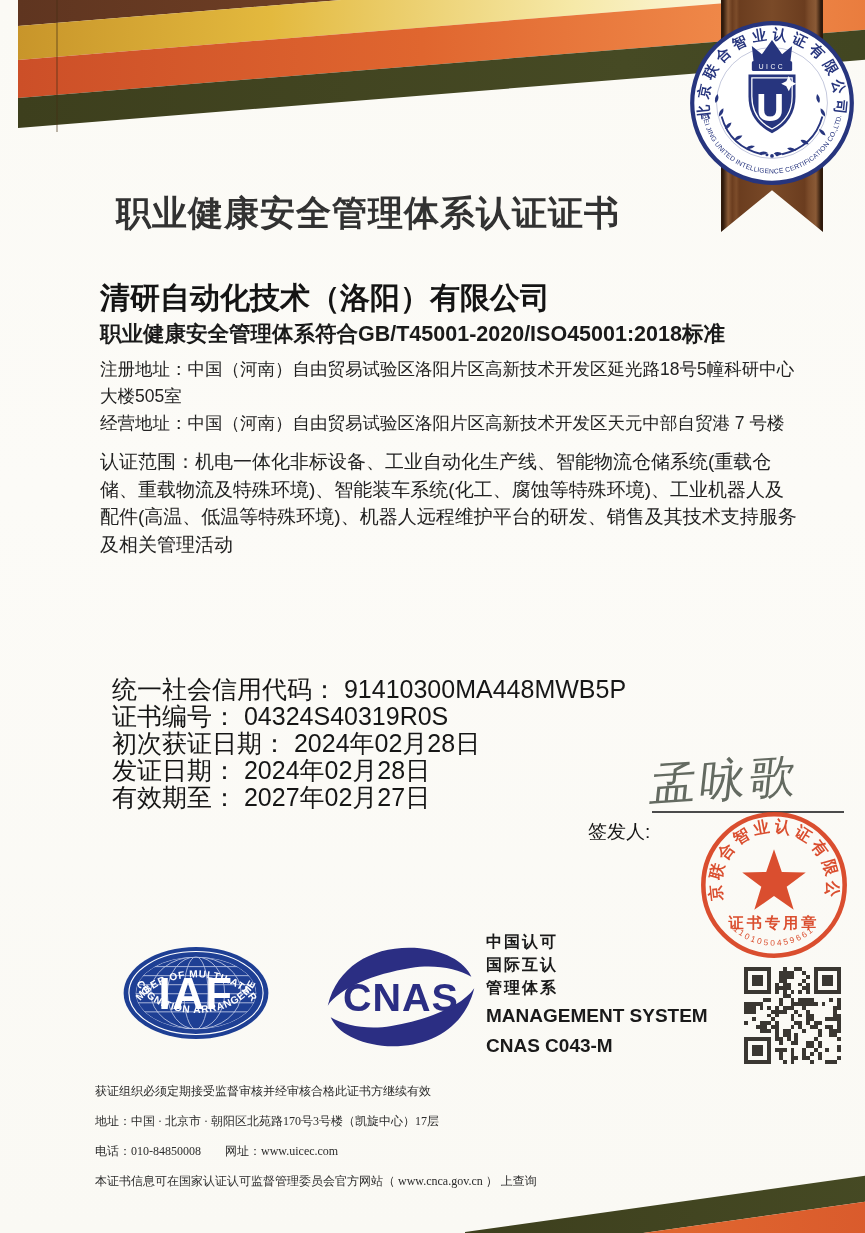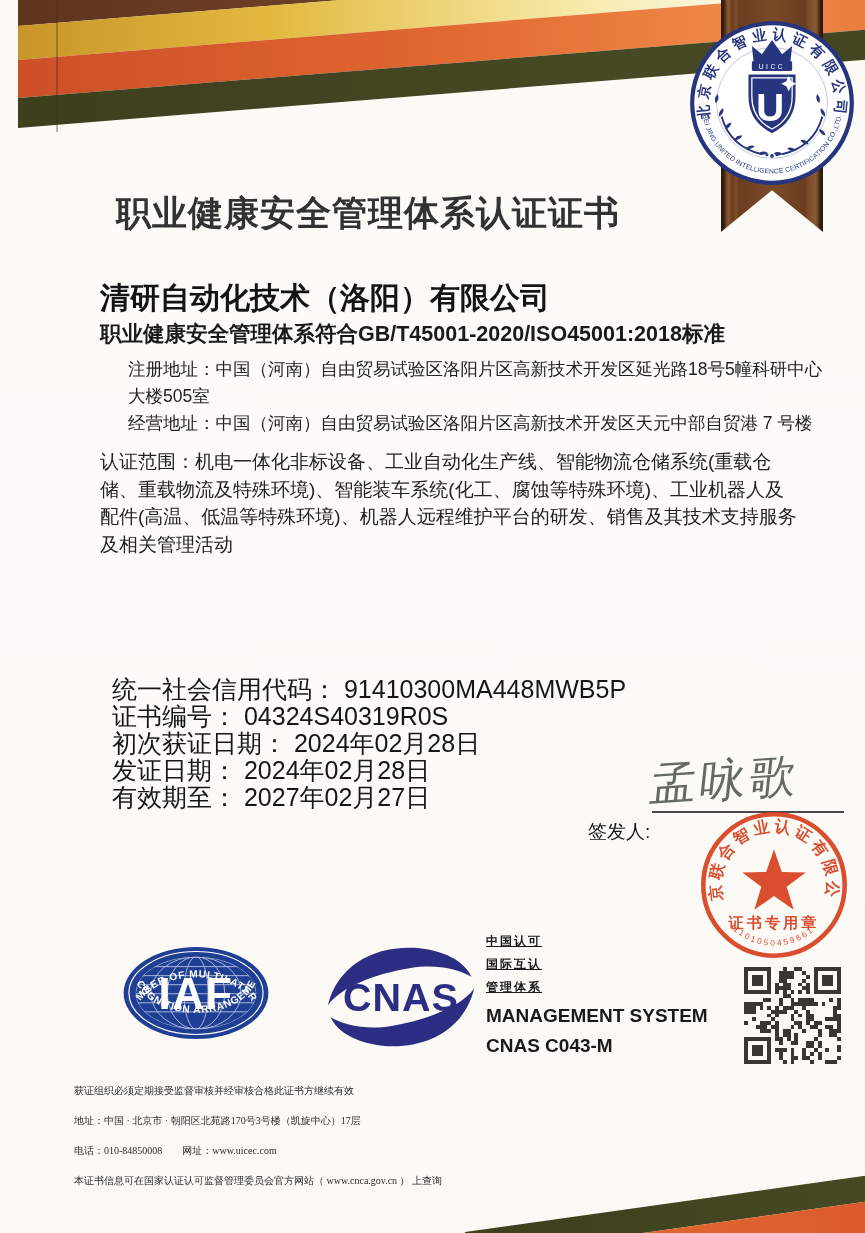--- a/index.html
+++ b/index.html
@@ -23,40 +23,40 @@
   .band-bottom .s2{height:36px;background:linear-gradient(90deg,#cc4f28,#e0662f 50%,#d95a2c);}
   
   .ribbon{position:absolute;left:721px;top:0;width:102px;height:232px;z-index:2;
     background:linear-gradient(90deg,#2f1a0c 0%,#2f1a0c 2%,#8a5a36 7%,#6b3d1f 11%,#7c4c2a 15%,#6b3d1f 18%,#7a4a28 50%,#6b3d1f 82%,#7c4c2a 86%,#8a5a36 93%,#2f1a0c 98%,#2f1a0c 100%);
     clip-path:polygon(0 0,100% 0,100% 100%,50% 82%,0 100%);}
   .emblem{position:absolute;left:688px;top:19px;width:168px;height:168px;z-index:3;}
   
   .title{position:absolute;left:116px;top:190px;font-size:35px;font-weight:bold;color:#323232;letter-spacing:1px;z-index:4;}
   .company{position:absolute;left:100px;top:278px;font-size:30px;font-weight:bold;color:#141414;z-index:4;}
   .standard{position:absolute;left:100px;top:319px;font-size:21.5px;font-weight:bold;color:#1a1a1a;z-index:4;}
-  .addresses{position:absolute;left:100px;top:356px;width:700px;font-size:17.5px;line-height:27px;color:#222;z-index:4;margin-left:28px;}
+  .addresses{position:absolute;left:100px;top:356px;width:700px;font-size:17.5px;line-height:27px;color:#222;z-index:4;}
   .addresses p{margin:0;}
   .scope{position:absolute;left:100px;top:448px;width:702px;font-size:19px;line-height:27.5px;color:#222;z-index:4;}
   .details{position:absolute;left:112px;top:676px;font-size:25px;line-height:27px;color:#161616;z-index:4;}
   .signer-label{position:absolute;left:588px;top:782px;font-size:19px;color:#161616;z-index:4;margin-top:37px;}
   .signature{position:absolute;left:650px;top:748px;width:200px;font-size:46px;color:#4a5248;
     transform:rotate(-4deg) skewX(-10deg);letter-spacing:4px;z-index:4;opacity:.85;
     font-family:"DejaVu Sans",sans-serif;}
   .signature-line{position:absolute;left:652px;top:811px;width:192px;height:2px;background:#4b4b4b;z-index:4;}
   .seal{position:absolute;left:698px;top:809px;width:152px;height:152px;z-index:5;opacity:.92;}
   
   .iaf{position:absolute;left:112px;top:944px;width:168px;height:98px;z-index:4;}
   .cnas{position:absolute;left:323px;top:944px;width:156px;height:106px;z-index:4;}
   .accreditation{position:absolute;left:486px;top:930px;z-index:4;color:#1a1a1a;}
-  .acc-cn{font-size:12px;font-weight:bold;line-height:23px;letter-spacing:2px;text-decoration:underline;}
+  .acc-cn{font-size:16px;font-weight:bold;line-height:23px;letter-spacing:2px;}
   .acc-en{font-size:19px;font-weight:bold;line-height:26px;margin-top:4px;}
   .qr{position:absolute;left:744px;top:967px;width:97px;height:97px;z-index:4;}
   
-  .footer{position:absolute;left:74px;top:1076px;width:640px;z-index:4;
-    font-family:"Liberation Serif",serif;font-size:10px;color:#2b2b2b;}
+  .footer{position:absolute;left:95px;top:1076px;width:640px;z-index:4;
+    font-family:"Liberation Serif",serif;font-size:12px;color:#2b2b2b;}
   .footer div{line-height:30px;}
 </style>
 </head>
 <body>
 
 <div id="paper">
 
   <div class="band-top">
     <div class="s1"></div>
       <div class="s2"></div>

